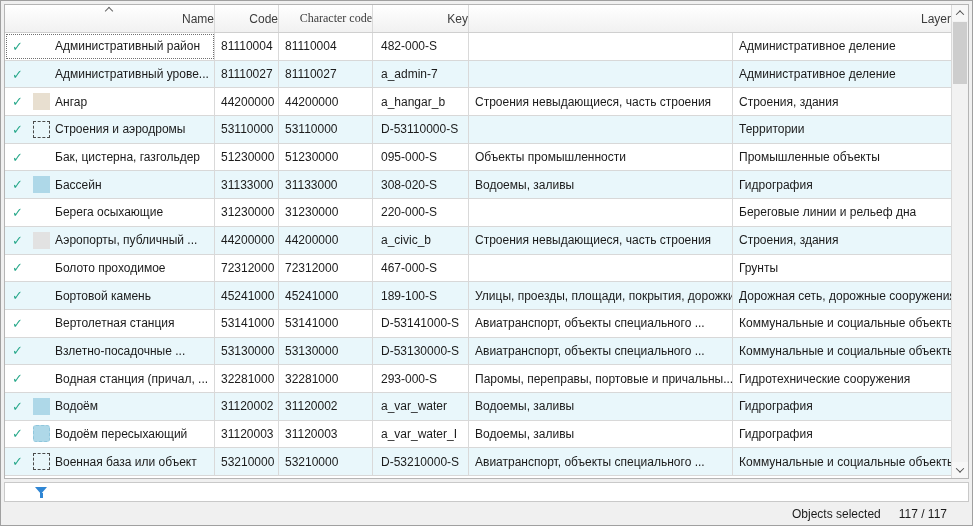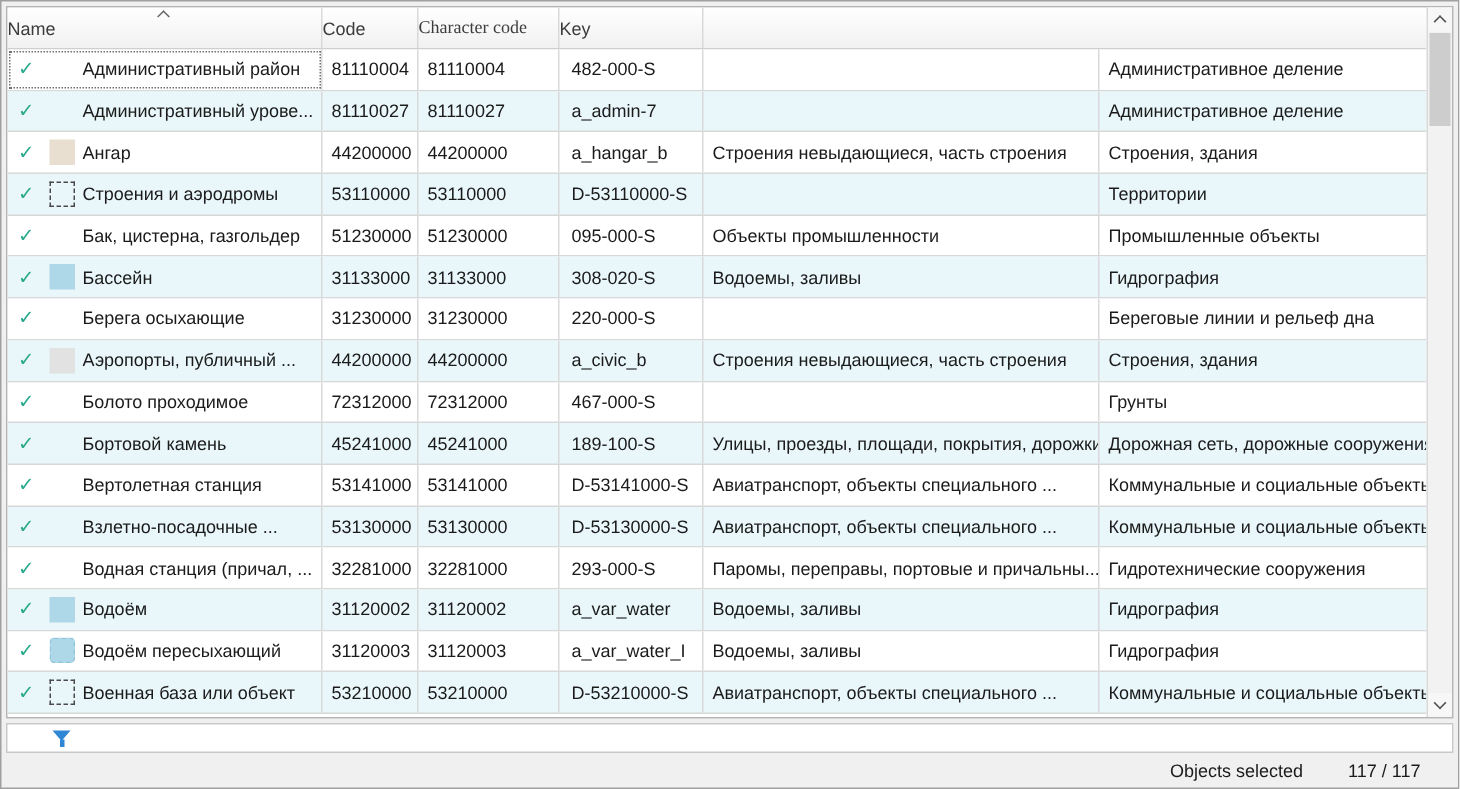--- a/index.html
+++ b/index.html
@@ -8,21 +8,21 @@
 
   .window { width:973px; height:526px; border:1px solid #a0a0a0; background:#f0f0f0;
             display:flex; flex-direction:column; padding:3px 3px 0 3px; overflow:hidden; }
 
   
   .table-wrap { height:475px; border:1px solid #b5b5b5; background:#fff; display:flex; }
   .grid { flex:1; display:flex; flex-direction:column; overflow:hidden; }
 
   .header { display:flex; height:28px; background:linear-gradient(#ffffff,#f1f1f1);
             border-bottom:1px solid #cfcfcf; flex:0 0 auto; }
-  .hcell { display:flex; align-items:center; justify-content:flex-start; position:relative;
+  .hcell { display:flex; align-items:center; justify-content:flex-end; position:relative;
            border-right:1px solid #d9d9d9; color:#3c3c3c; overflow:hidden; white-space:nowrap; }
   .sort-caret { position:absolute; top:3px; left:50%; margin-left:-4px; width:6px; height:6px;
                 border-left:1px solid #666; border-top:1px solid #666; transform:rotate(45deg); }
 
   .body { flex:1; display:flex; flex-direction:column; }
   .row { display:flex; height:27.7px; flex:0 0 auto; border-bottom:1px solid #d8d8d8; background:#fff; }
   .row.alt { background:#e9f7fb; }
   .cell { display:flex; align-items:center; border-right:1px solid #d9d9d9;
           overflow:hidden; white-space:nowrap; }
 
@@ -60,21 +60,21 @@
   
   .filter-bar { margin-top:3px; height:20px; background:#fff; border:1px solid #c9c9c9;
                 display:flex; align-items:center; }
   .funnel { margin-left:30px; display:flex; flex-direction:column; align-items:center; }
   .funnel-top { width:0; height:0; border-left:6px solid transparent; border-right:6px solid transparent;
                 border-top:7px solid #2f86d4; }
   .funnel-stem { width:3px; height:5px; background:#2f86d4; margin-top:-1px; }
 
   
   .status-bar { flex:1; display:flex; align-items:center; justify-content:flex-end;
-                gap:30px; padding-right:22px; color:#1b1b1b; }
+                gap:18px; padding-right:22px; color:#1b1b1b; }
 </style>
 </head>
 <body>
 
 <div class="window">
 
   <div class="table-wrap">
     <div class="grid">
       <div class="header">
         <div class="hcell h-name">
@@ -82,20 +82,23 @@
           <span>Name</span>
         </div>
         <div class="hcell h-code">
           <span>Code</span>
         </div>
         <div class="hcell h-charcode">
           <span>Character code</span>
         </div>
         <div class="hcell h-key">
           <span>Key</span>
+        </div>
+        <div class="hcell h-layer">
+          <span>Layer</span>
         </div>
       </div>
       <div class="body">
           <div class="row focused">
     <div class="cell c-name">
       <span class="check">✓</span>
       <span class="ricon"></span>
       <span class="nm">Административный район</span>
     </div>
     <div class="cell c-code">81110004</div>

